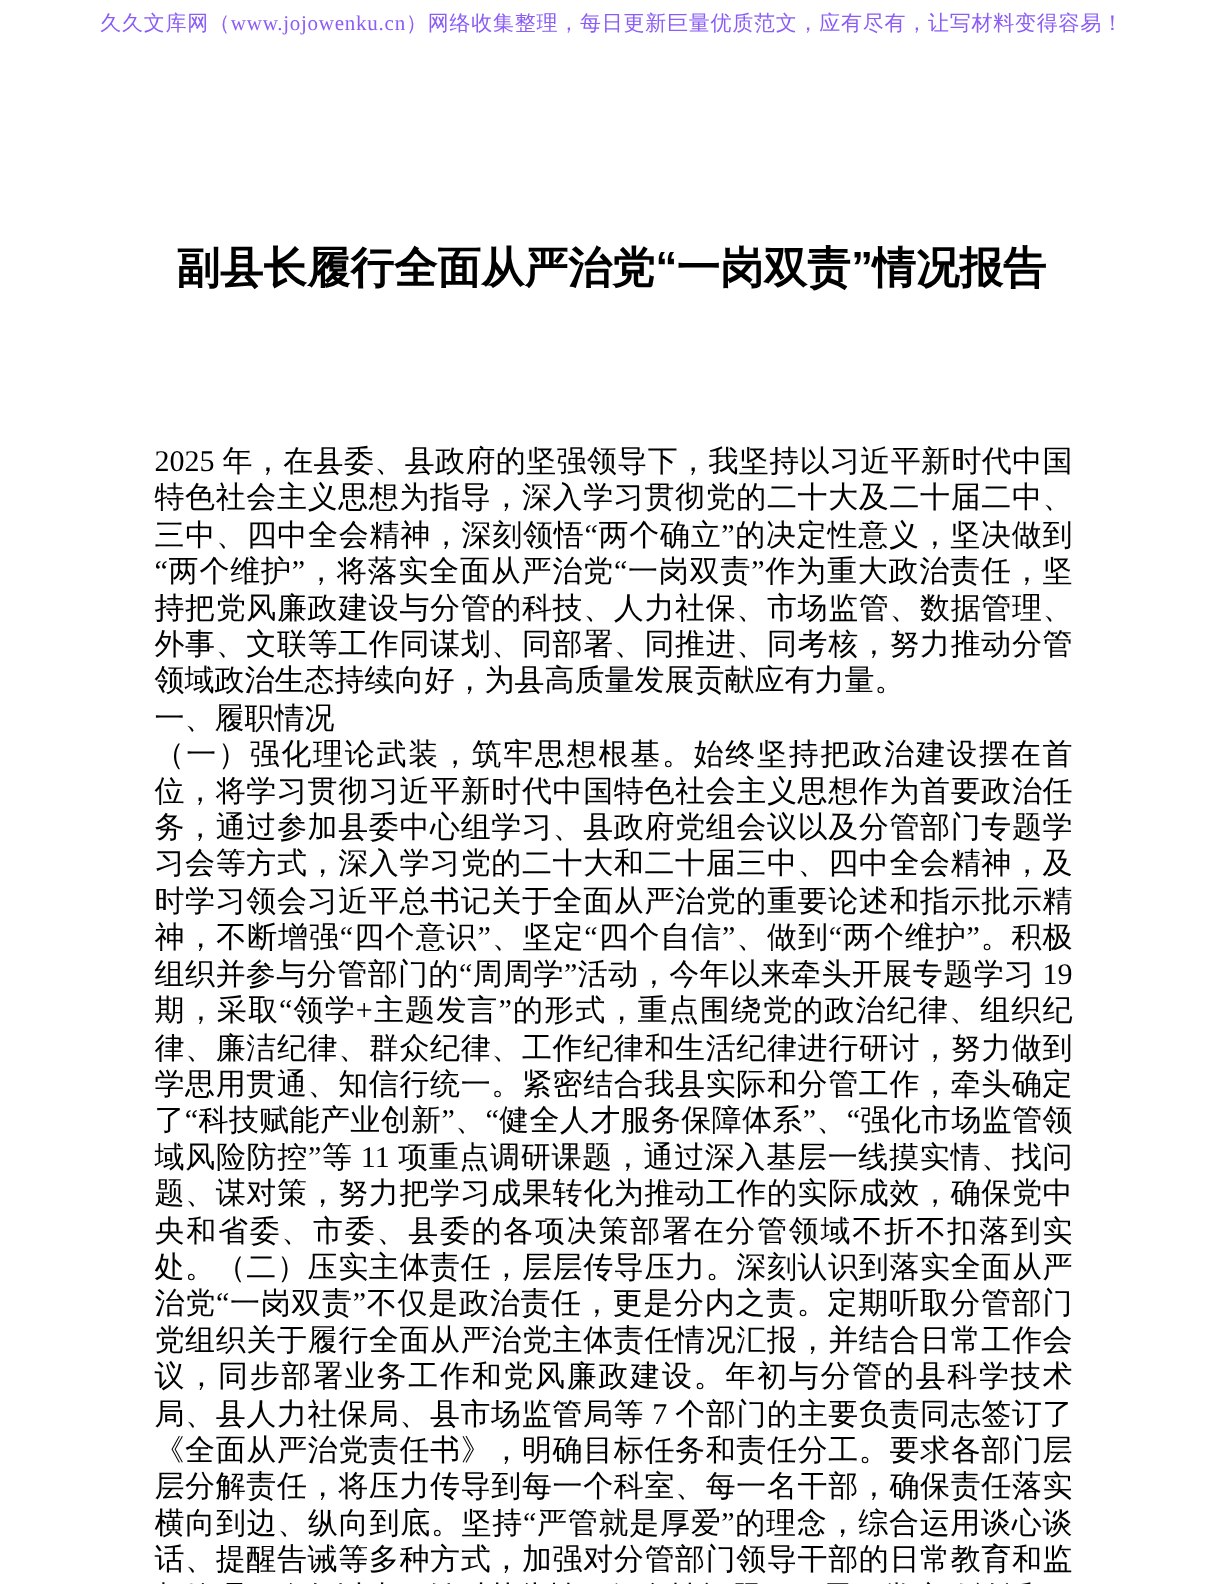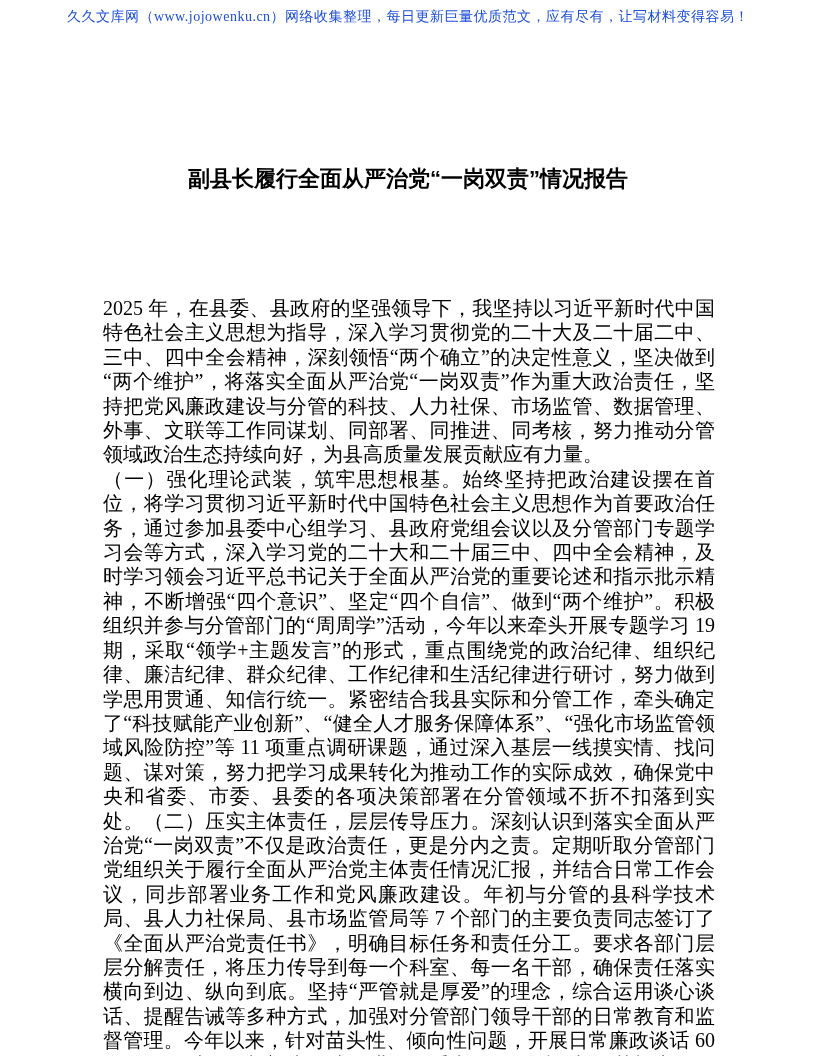--- a/index.html
+++ b/index.html
@@ -17,33 +17,33 @@
     color: #000000;
   }
   .doc-header {
     position: absolute;
     top: 8px;
     left: 0;
     width: 816px;
     text-align: center;
     font-size: 14px;
     line-height: 17px;
-    color: #1d4ed8;
+    color: #8b5cf6;
     letter-spacing: 0.5px;
     white-space: nowrap;
   }
   .doc-title {
     position: absolute;
     top: 156px;
     left: 116px;
     width: 584px;
     margin: 0;
     text-align: center;
     font-family: "Liberation Sans", "DejaVu Sans", sans-serif;
-    font-size: 22px;
+    font-size: 29px;
     font-weight: 700;
     line-height: 46px;
     color: #000000;
   }
   .doc-body {
     position: absolute;
     top: 296px;
     left: 103px;
     width: 612px;
     font-size: 20px;
@@ -60,16 +60,17 @@
 <body>
 
 <div class="page">
 
   <div class="doc-header">久久文库网（www.jojowenku.cn）网络收集整理，每日更新巨量优质范文，应有尽有，让写材料变得容易！</div>
 
   <h1 class="doc-title">副县长履行全面从严治党“一岗双责”情况报告</h1>
 
   <div class="doc-body">
     <p>2025 年，在县委、县政府的坚强领导下，我坚持以习近平新时代中国特色社会主义思想为指导，深入学习贯彻党的二十大及二十届二中、三中、四中全会精神，深刻领悟“两个确立”的决定性意义，坚决做到“两个维护”，将落实全面从严治党“一岗双责”作为重大政治责任，坚持把党风廉政建设与分管的科技、人力社保、市场监管、数据管理、外事、文联等工作同谋划、同部署、同推进、同考核，努力推动分管领域政治生态持续向好，为县高质量发展贡献应有力量。</p>
+    <p>一、履职情况</p>
     <p>（一）强化理论武装，筑牢思想根基。始终坚持把政治建设摆在首位，将学习贯彻习近平新时代中国特色社会主义思想作为首要政治任务，通过参加县委中心组学习、县政府党组会议以及分管部门专题学习会等方式，深入学习党的二十大和二十届三中、四中全会精神，及时学习领会习近平总书记关于全面从严治党的重要论述和指示批示精神，不断增强“四个意识”、坚定“四个自信”、做到“两个维护”。积极组织并参与分管部门的“周周学”活动，今年以来牵头开展专题学习 19 期，采取“领学+主题发言”的形式，重点围绕党的政治纪律、组织纪律、廉洁纪律、群众纪律、工作纪律和生活纪律进行研讨，努力做到学思用贯通、知信行统一。紧密结合我县实际和分管工作，牵头确定了“科技赋能产业创新”、“健全人才服务保障体系”、“强化市场监管领域风险防控”等 11 项重点调研课题，通过深入基层一线摸实情、找问题、谋对策，努力把学习成果转化为推动工作的实际成效，确保党中央和省委、市委、县委的各项决策部署在分管领域不折不扣落到实处。（二）压实主体责任，层层传导压力。深刻认识到落实全面从严治党“一岗双责”不仅是政治责任，更是分内之责。定期听取分管部门党组织关于履行全面从严治党主体责任情况汇报，并结合日常工作会议，同步部署业务工作和党风廉政建设。年初与分管的县科学技术局、县人力社保局、县市场监管局等 7 个部门的主要负责同志签订了《全面从严治党责任书》，明确目标任务和责任分工。要求各部门层层分解责任，将压力传导到每一个科室、每一名干部，确保责任落实横向到边、纵向到底。坚持“严管就是厚爱”的理念，综合运用谈心谈话、提醒告诫等多种方式，加强对分管部门领导干部的日常教育和监督管理。今年以来，针对苗头性、倾向性问题，开展日常廉政谈话 60 余人次，对 5 名部门班子成员进行了重点提醒谈话，督促其切实履行好“一岗双责”，管好自己、带好队伍。支持纪检监察组依规依纪履行监督职责，主动听取监督意见，共同研判分管领域的廉政风险点，推动形成齐抓共管的合力。</p>
   </div>
 
 </div>
 
 </body></html>

